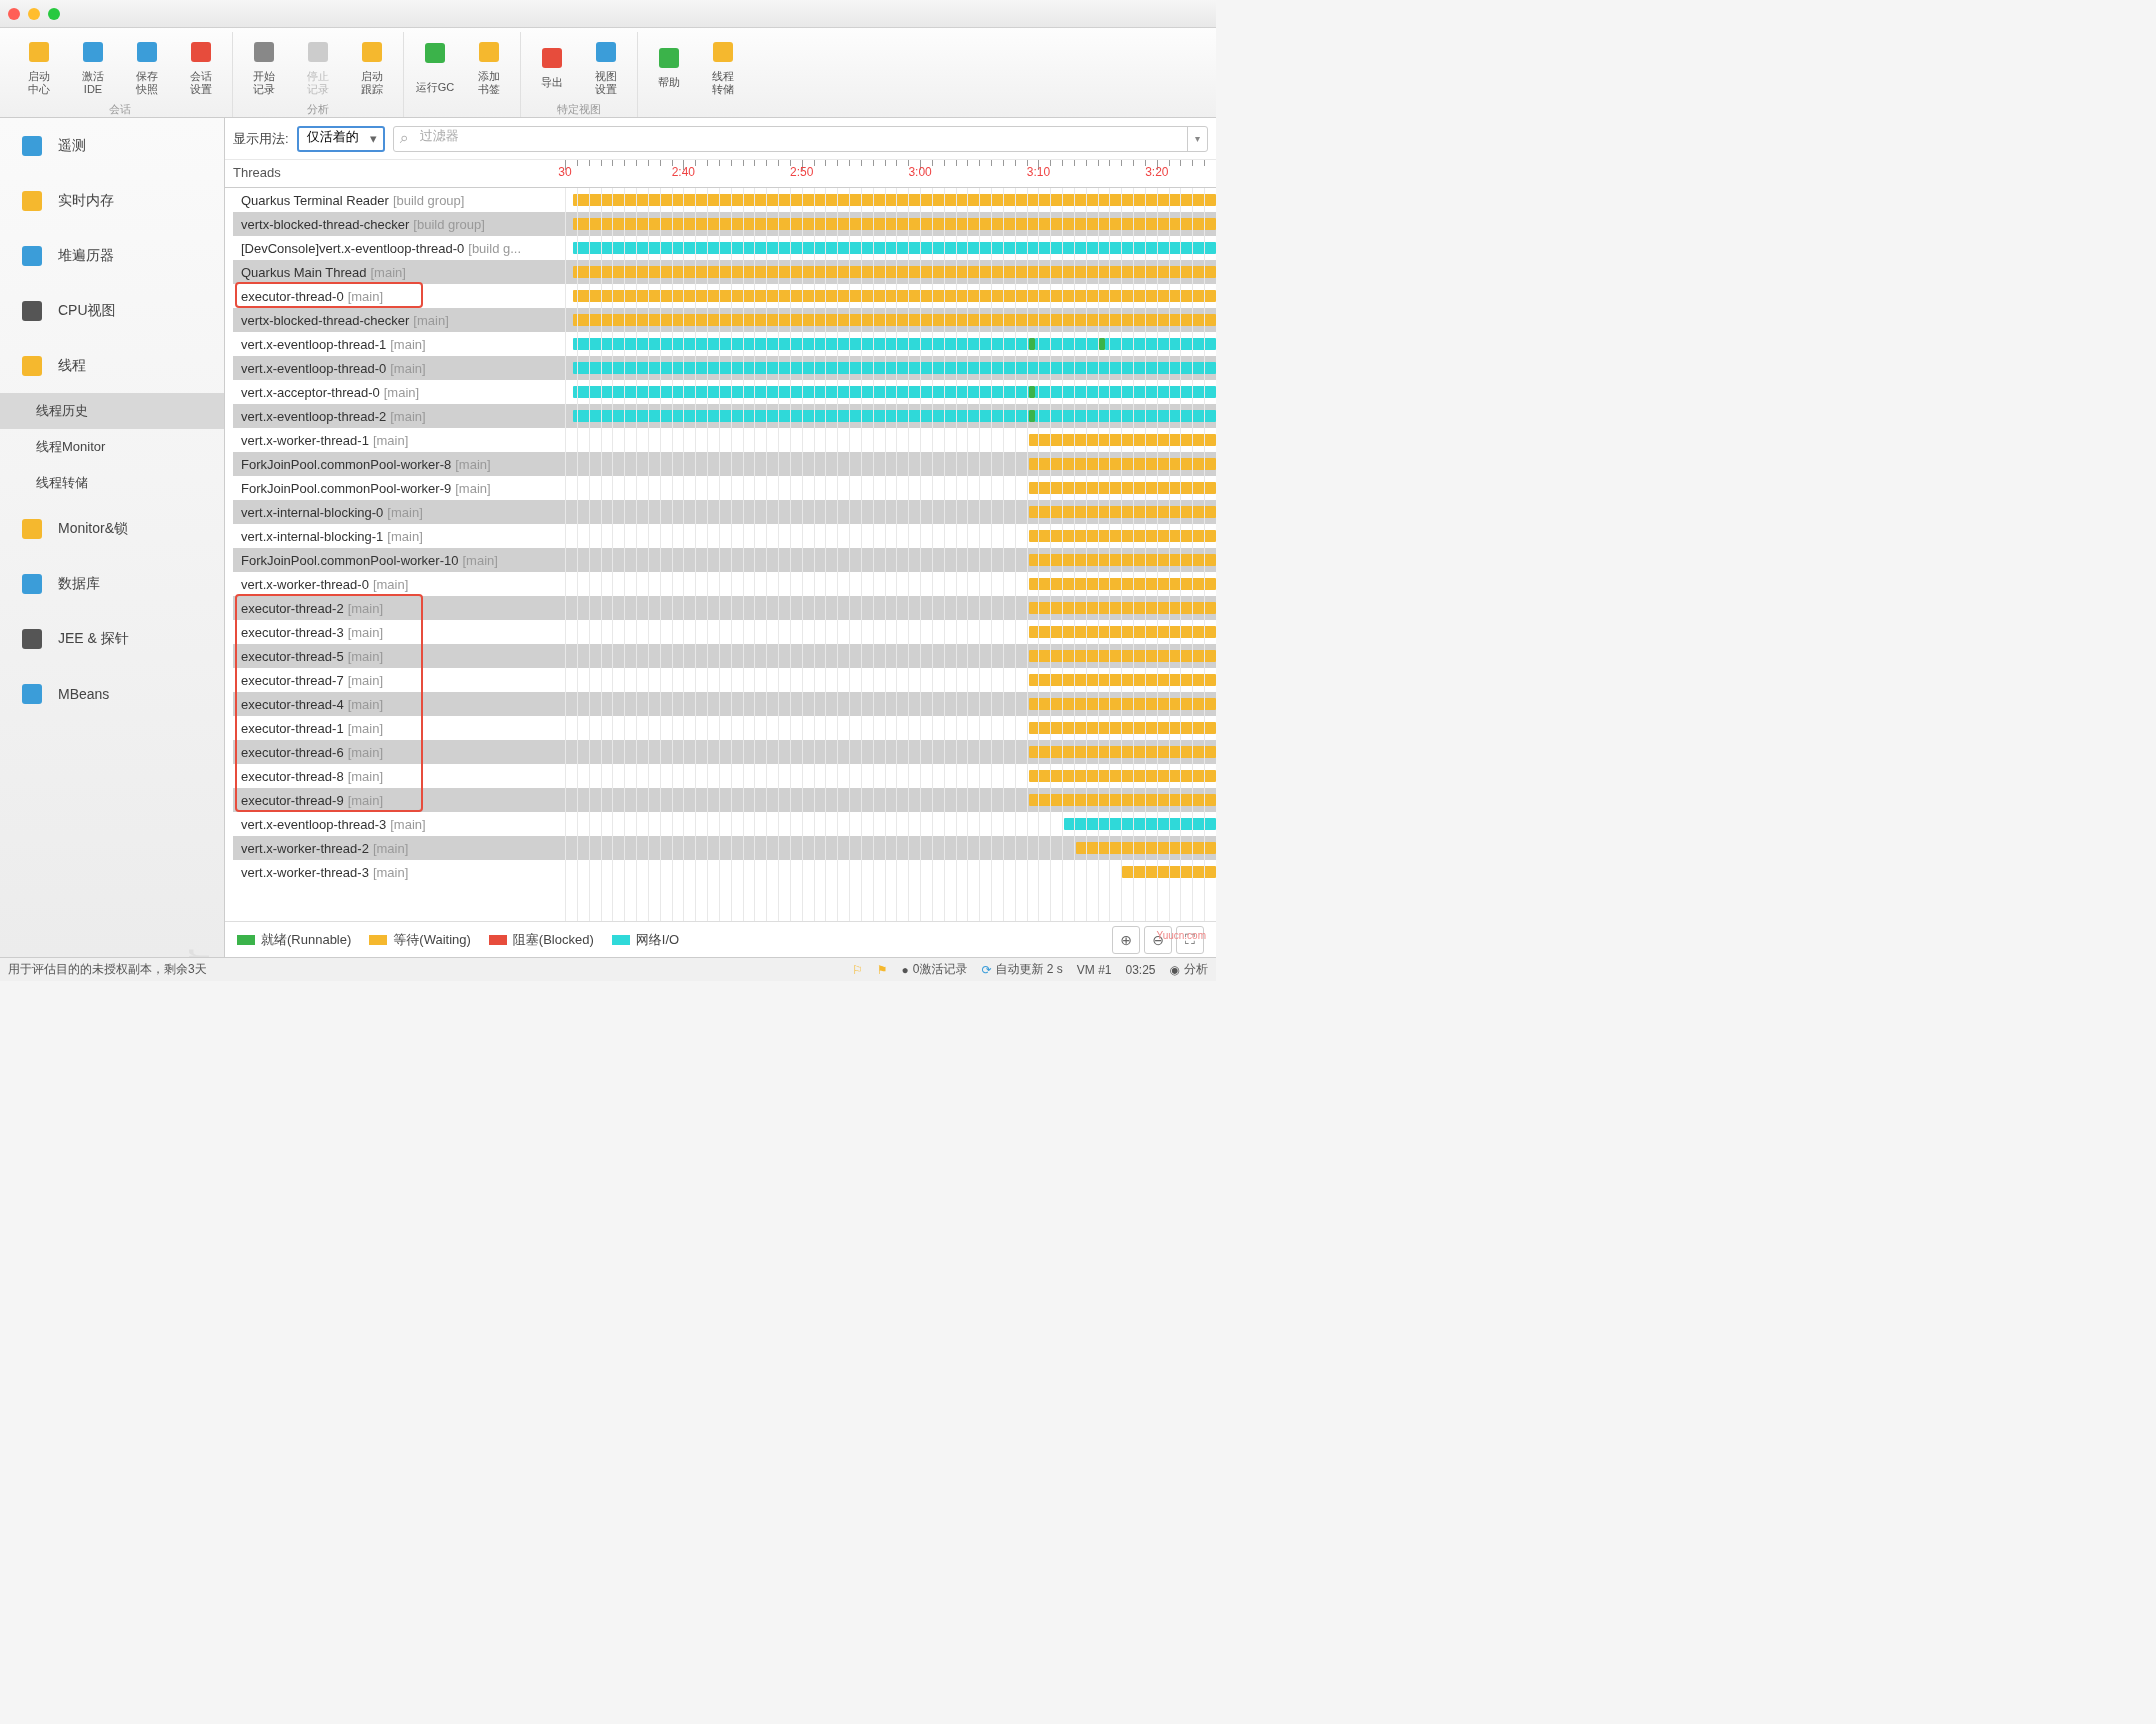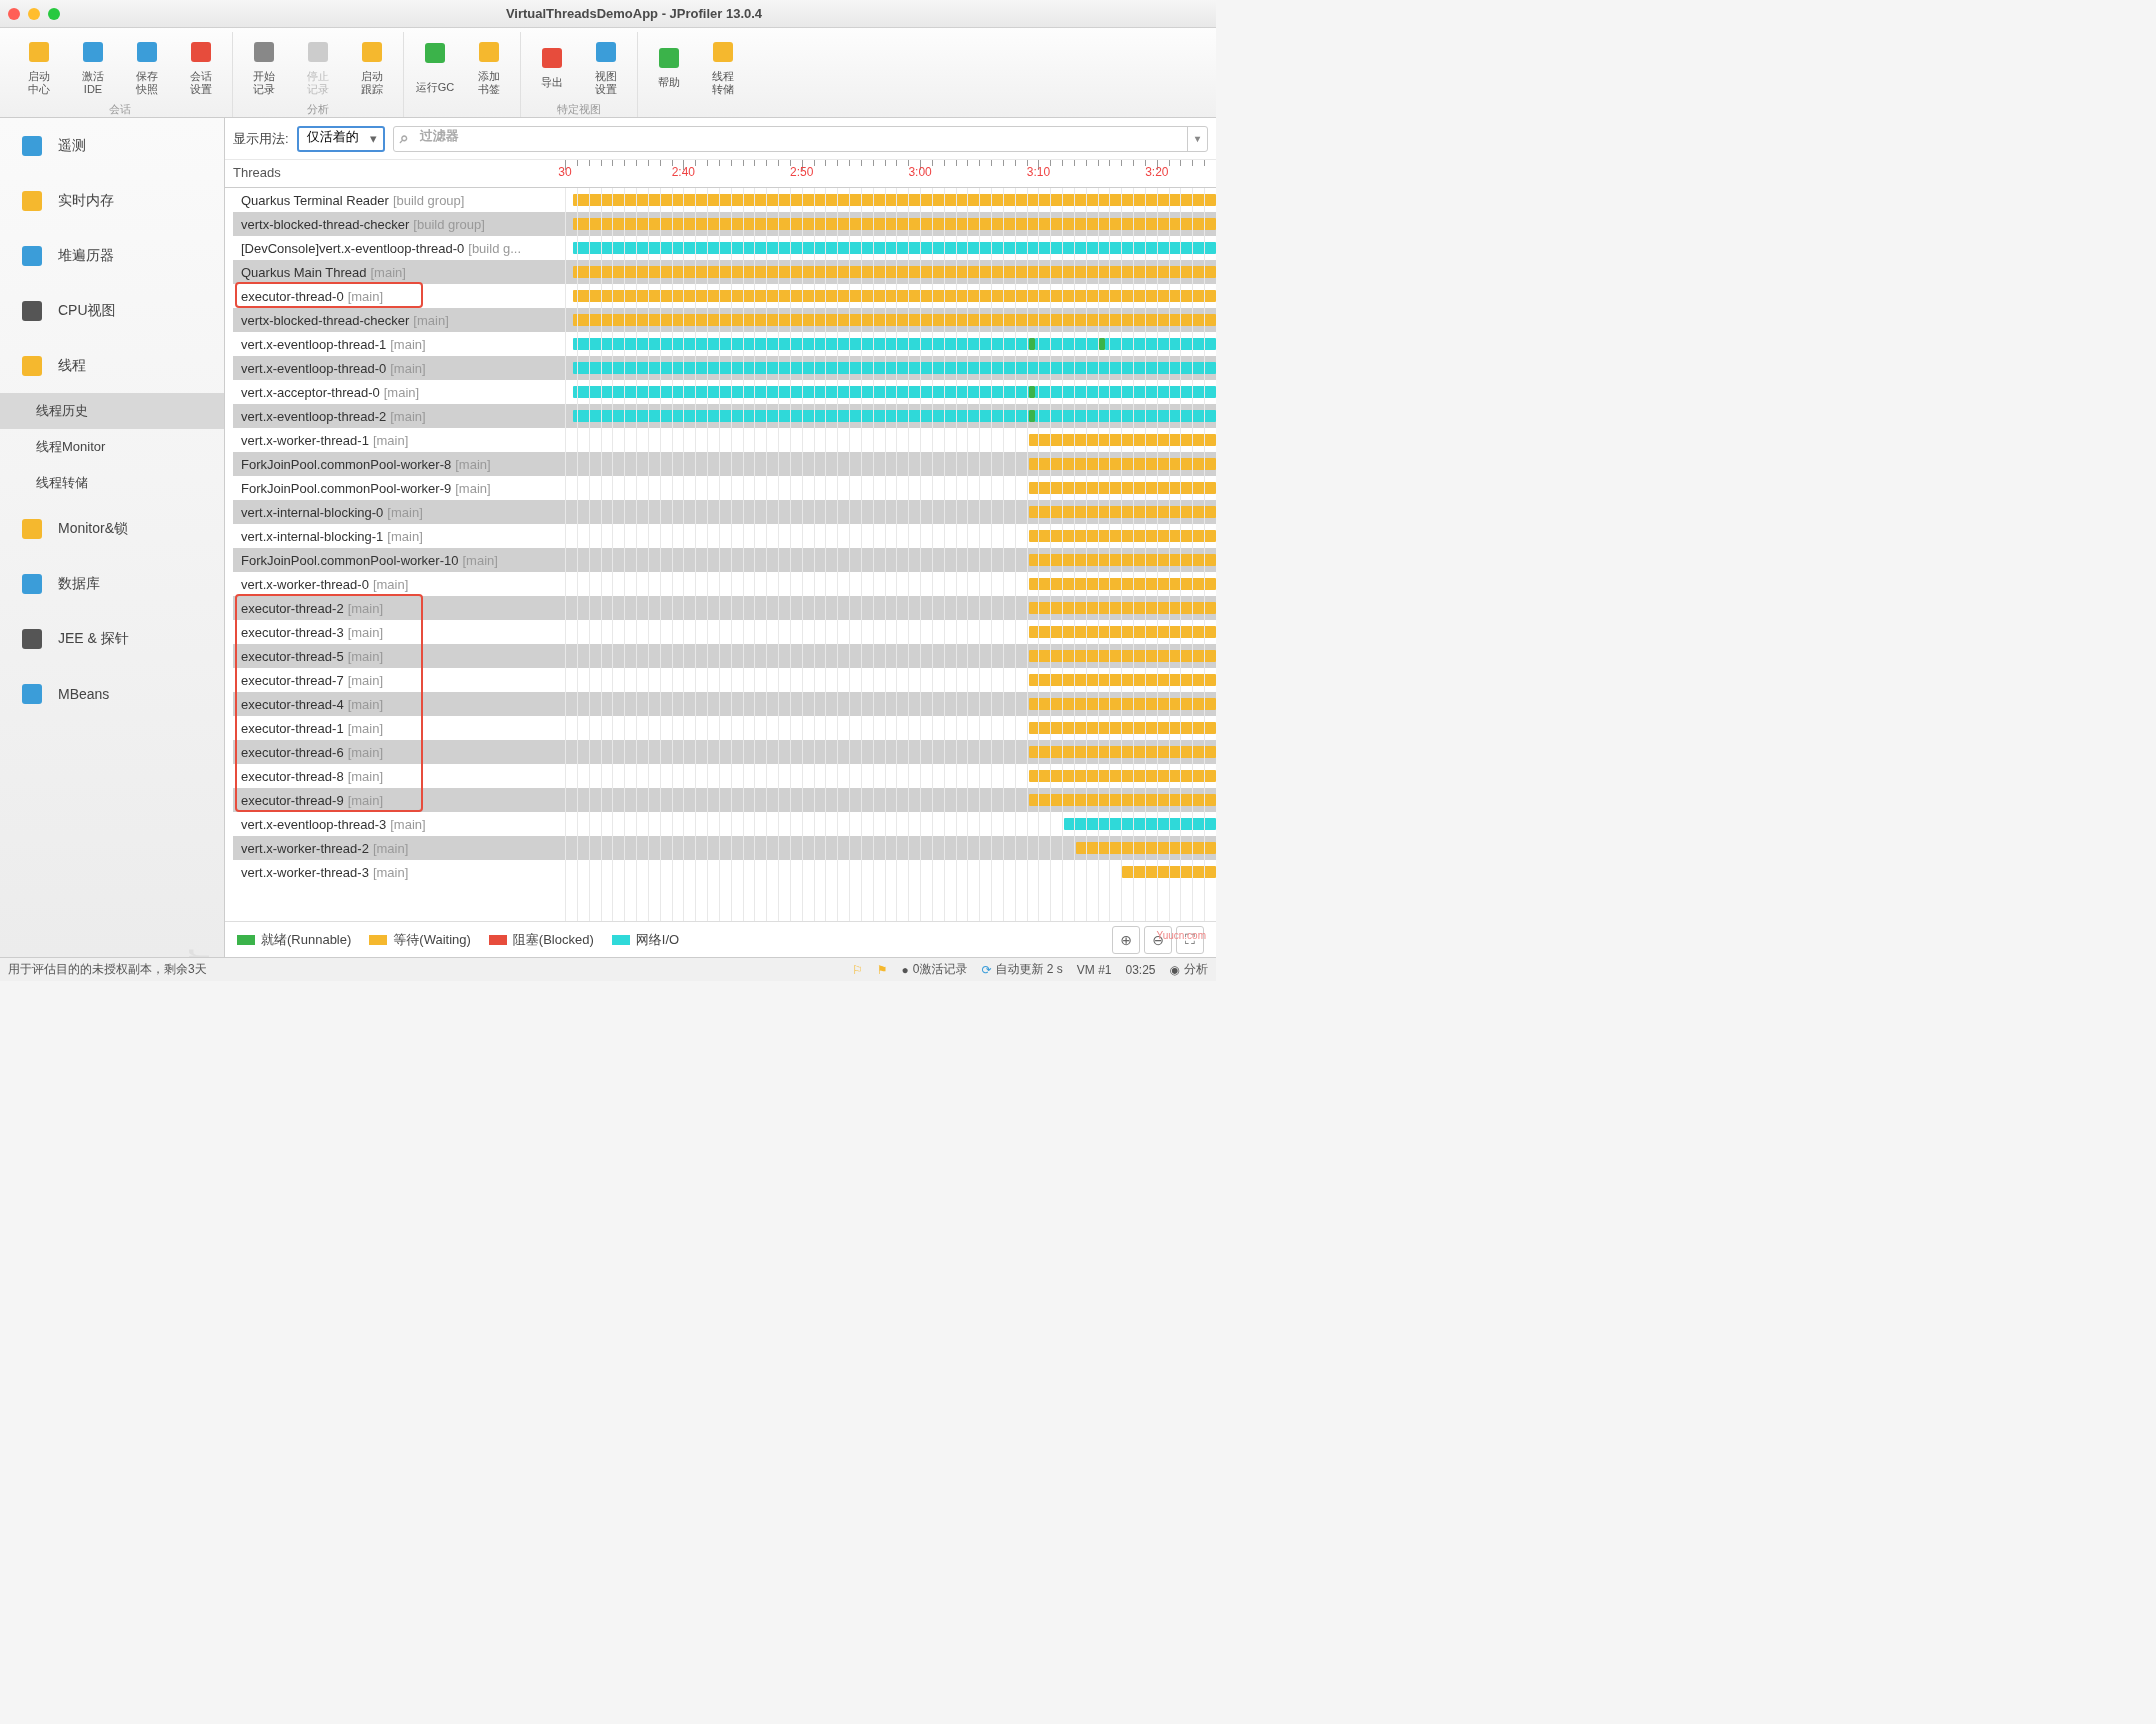--- a/index.html
+++ b/index.html
@@ -24,21 +24,21 @@
 .snode{display:flex;align-items:center;height:55px;padding-left:18px;cursor:pointer;font-size:14px;color:#444;}
 .snode.child{padding-left:36px;height:36px;font-size:13px;}
 .snode.selected{background:#d8d8d8;}
 .sicon{width:28px;height:28px;margin-right:12px;display:flex;align-items:center;justify-content:center;}
 .watermark{position:absolute;bottom:10px;right:6px;font-size:36px;font-weight:600;color:#e0e0e0;transform:rotate(-90deg);transform-origin:right bottom;letter-spacing:2px;}
 .main{flex:1;display:flex;flex-direction:column;overflow:hidden;background:#fff;}
 .filterbar{height:42px;display:flex;align-items:center;padding:0 8px;gap:8px;border-bottom:1px solid #e8e8e8;justify-content:flex-end;}
 .filterbar label{font-size:13px;color:#444;}
 .sel{height:26px;border:2px solid #4a90d9;border-radius:3px;padding:0 24px 0 8px;font-size:13px;background:#fff;position:relative;}
 .sel::after{content:"▾";position:absolute;right:6px;top:3px;color:#666;}
-.srch{flex:1;height:26px;border:1px solid #ccc;border-radius:3px;padding:0 8px 0 26px;font-size:13px;color:#aaa;background:#fff;position:relative;font-weight:bold;}
+.srch{flex:1;height:26px;border:1px solid #ccc;border-radius:3px;padding:0 8px 0 26px;font-size:13px;color:#aaa;background:#fff;position:relative;}
 .srch::before{content:"⌕";position:absolute;left:6px;top:2px;font-size:16px;color:#aaa;}
 .srch .dd{position:absolute;right:0;top:0;width:20px;height:100%;border-left:1px solid #ccc;display:flex;align-items:center;justify-content:center;color:#888;font-size:10px;}
 .timeline{flex:1;overflow:auto;position:relative;}
 .tlheader{height:28px;display:flex;border-bottom:1px solid #ccc;font-size:13px;color:#555;}
 .namecol{width:340px;padding:5px 8px;}
 .timecol{flex:1;position:relative;background:#fff;}
 .ticklbl{position:absolute;top:5px;font-size:12px;color:#ef4444;transform:translateX(-50%);}
 .rows{position:relative;margin-left:8px;}
 .row{height:24px;display:flex;align-items:center;}
 .row:nth-child(even) .rname{background:#d0d0d0;}
@@ -65,21 +65,20 @@
 </head>
 <body>
 
 <div class="window">
   <div class="titlebar">
     <div class="traffic">
       <div class="dot red"></div>
       <div class="dot yellow"></div>
       <div class="dot green"></div>
     </div>
-    <div class="title">VirtualThreadsDemoApp - JProfiler 13.0.4</div>
   </div>
 
   <div class="toolbar" id="toolbar">
       <div class="tgroup">
         <div class="tbtns">
           <div class="tbtn">
             <div class="icon">
               <svg width="28" height="28">
                 <rect x="4" y="4" width="20" height="20" rx="3" fill="#f5b82e"></rect>
               </svg>

